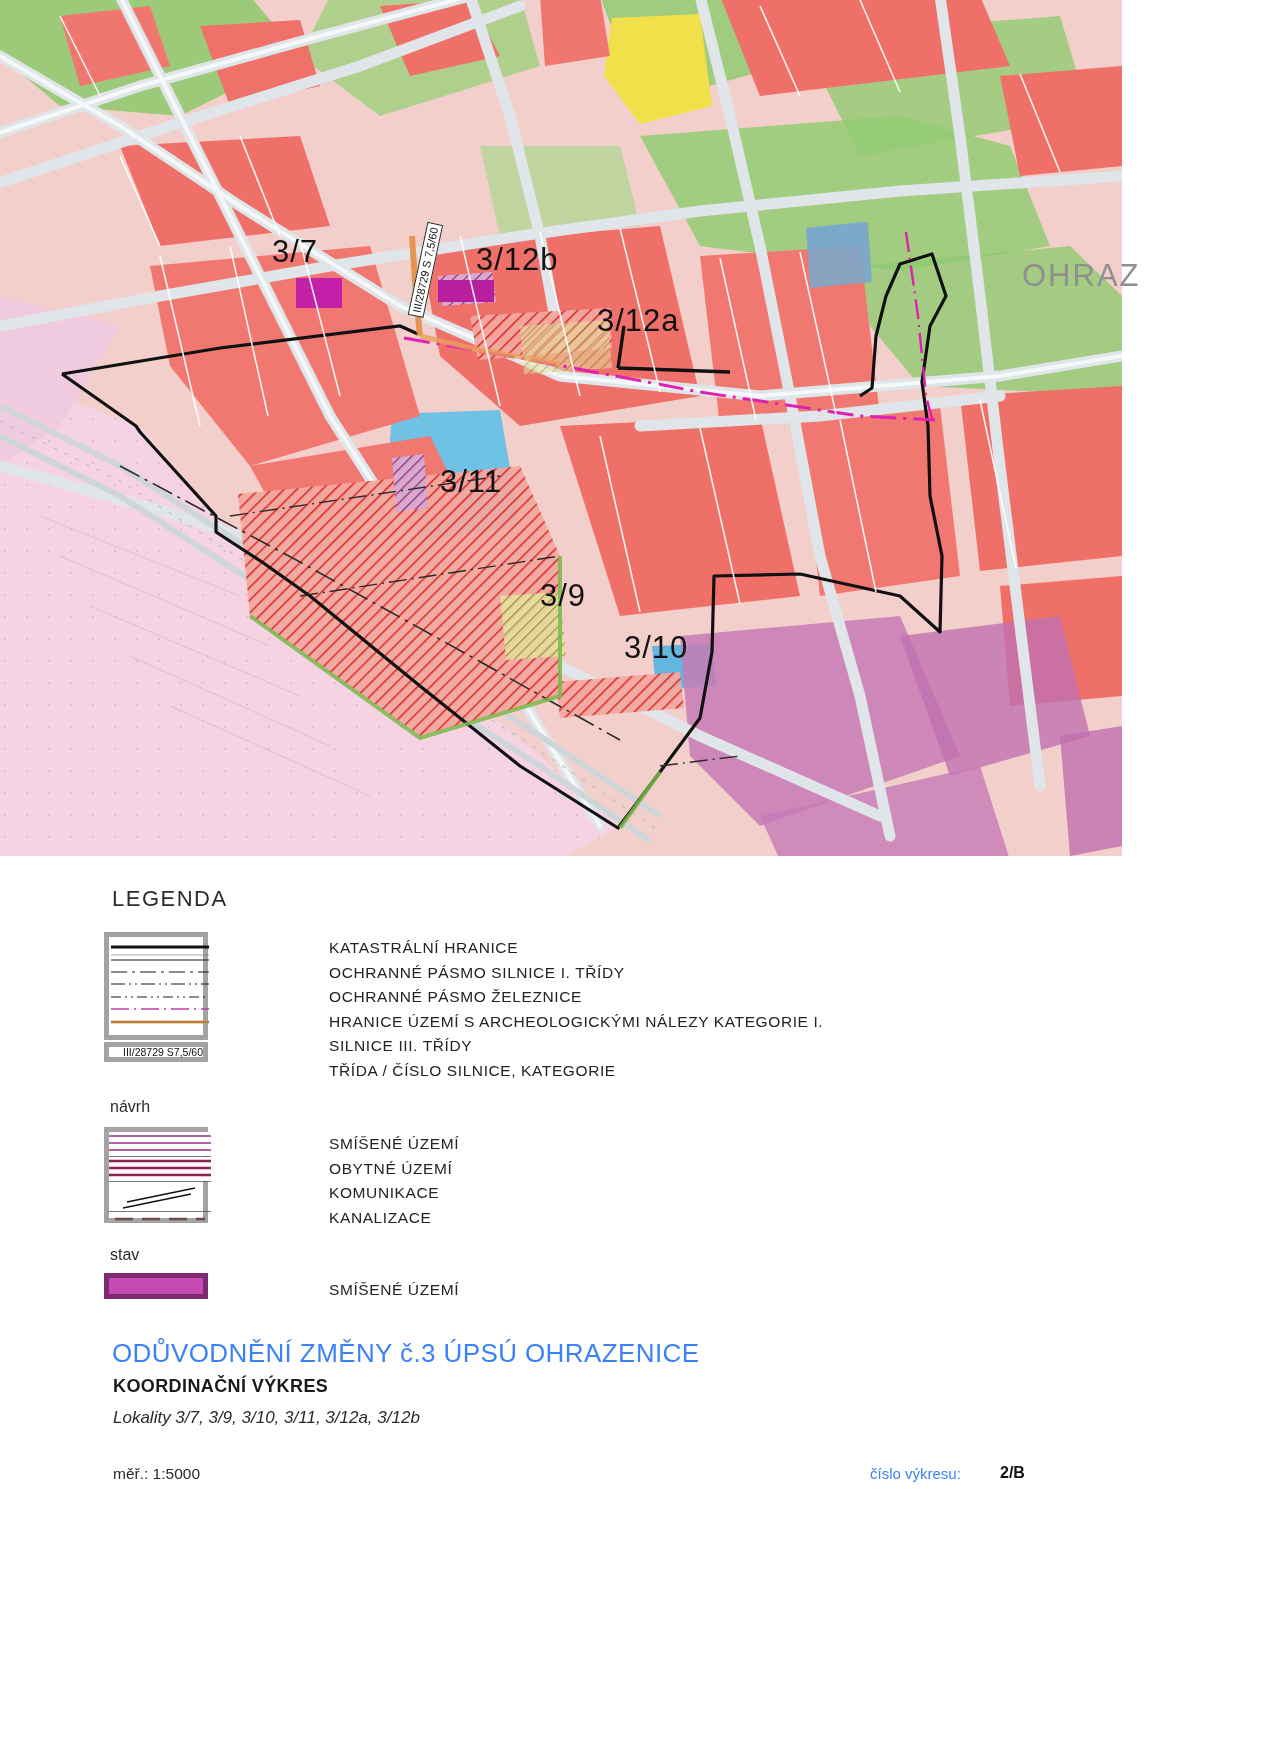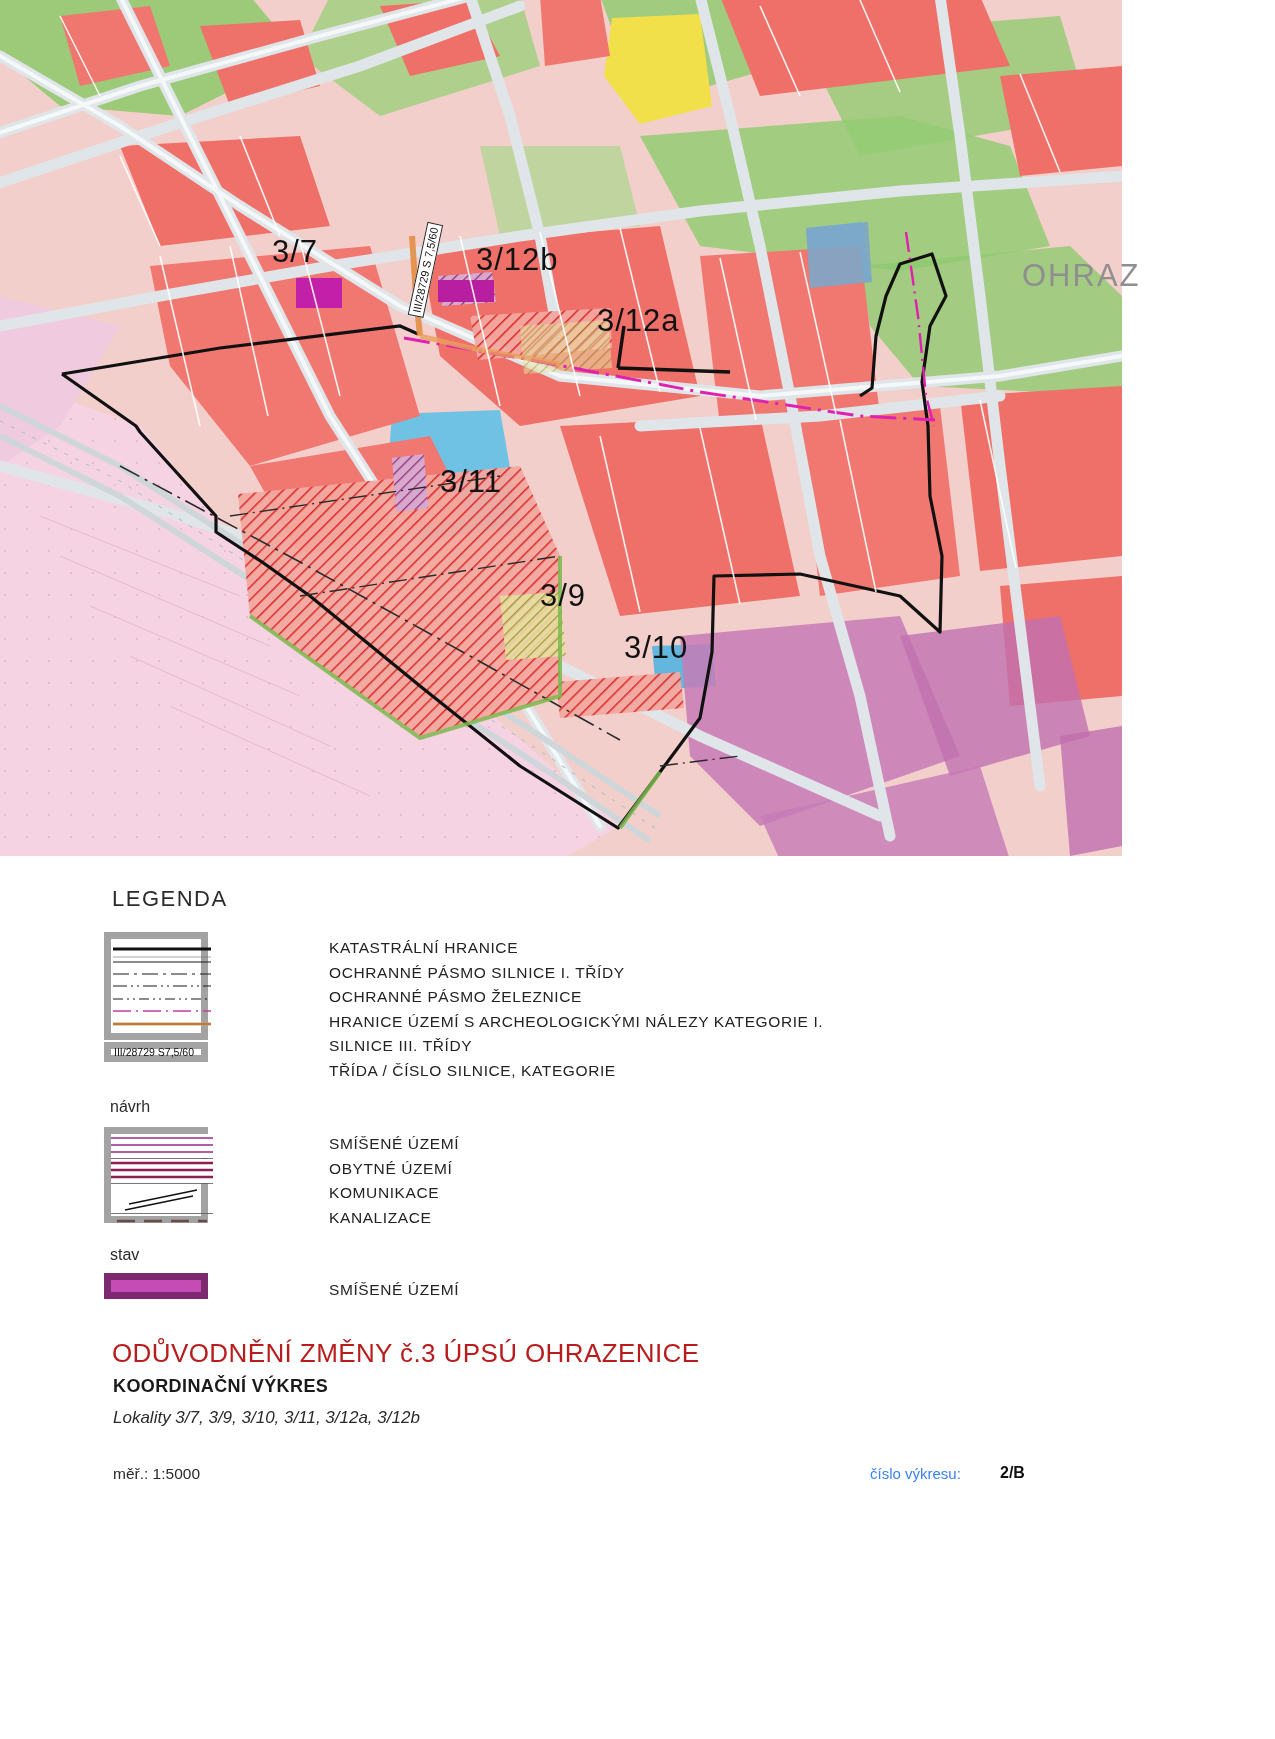--- a/index.html
+++ b/index.html
@@ -79,23 +79,24 @@
     left: 112px;
     top: 26px;
     font-size: 22px;
     letter-spacing: 1.5px;
     color: #2b2b2b;
   }
 
   .sym-box {
     position: absolute;
     left: 104px;
-    border: 7px solid #a3a3a3;
+    border: 5px solid #a3a3a3;
     box-sizing: border-box;
     background: #fff;
+    justify-content: flex-end;
   }
   .sym-box svg { display: block; }
 
   .legend-text-col {
     position: absolute;
     left: 298px;
     font-size: 15.5px;
     letter-spacing: 0.6px;
     color: #232323;
     line-height: 24.6px;
@@ -108,21 +109,21 @@
     font-size: 16px;
     color: #2b2b2b;
   }
 
   .title-main {
     position: absolute;
     left: 112px;
     top: 478px;
     font-size: 26px;
     letter-spacing: 0.4px;
-    color: #b91c1c;
+    color: #3b82f6;
   }
   .title-sub {
     position: absolute;
     left: 113px;
     top: 516px;
     font-size: 18px;
     font-weight: bold;
     letter-spacing: 0.4px;
     color: #1a1a1a;
   }

